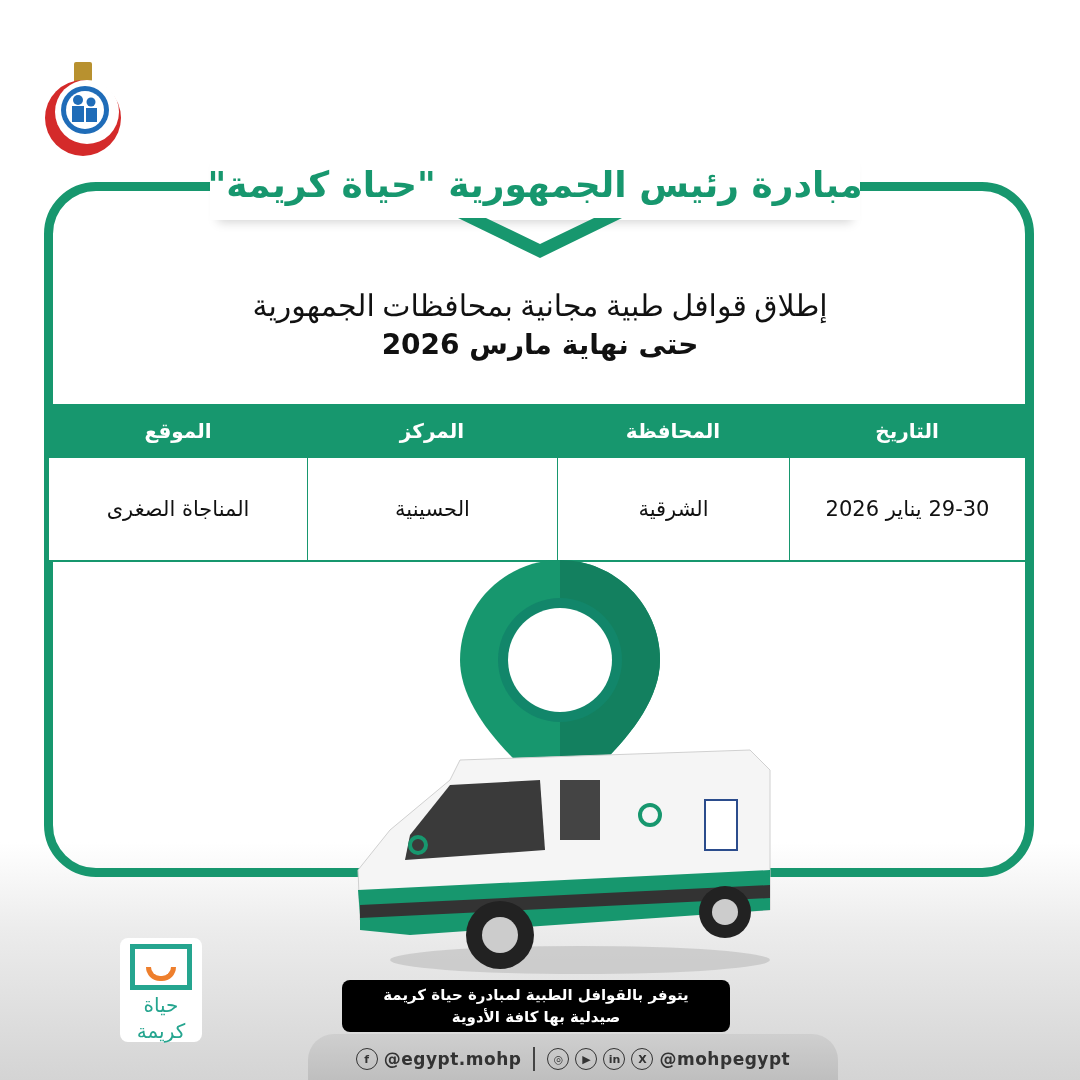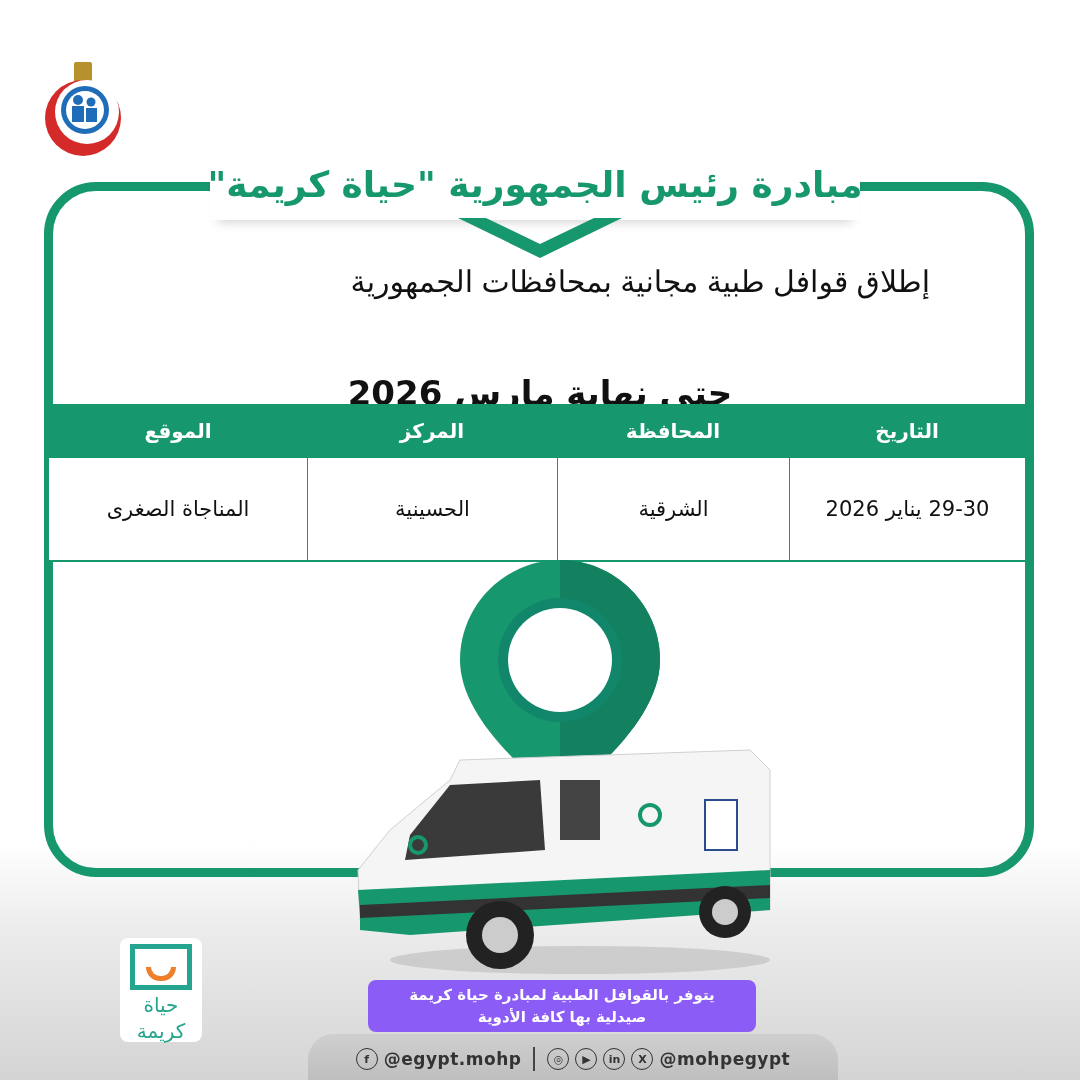--- a/index.html
+++ b/index.html
@@ -45,35 +45,34 @@
     white-space: nowrap;
   }
   .chevron {
     position: absolute;
     left: 458px; top: 218px;
     width: 164px; height: 40px;
   }
 
   .subtitle-1 {
     position: absolute;
-    left: 150px; right: 150px; top: 264px;
-    text-align: right;
+    left: 150px; right: 150px; top: 288px;
+    text-align: center;
     font-size: 30px;
     color: #111;
-    font-family: Liberation Sans, sans-serif;
+    font-family: Liberation Serif, serif;
   }
   .subtitle-2 {
     position: absolute;
     left: 150px; right: 150px; top: 328px;
     text-align: center;
-    font-size: 34px;
+    font-size: 28px;
     font-weight: bold;
     color: #111;
     font-family: "DejaVu Sans", sans-serif;
-    margin-top: 45px;
   }
 
   
   .table {
     position: absolute;
     left: 49px; top: 404px;
     width: 976px;
     direction: rtl;
   }
   .thead {
@@ -152,30 +151,29 @@
     text-align: center;
     margin-top: 4px;
     font-family: "DejaVu Sans", sans-serif;
   }
 
   
   .note {
     position: absolute;
     left: 342px; top: 980px;
     width: 388px; height: 52px;
-    background: #8b5cf6;
+    background: #000000;
     border-radius: 8px;
     color: #fff;
     text-align: center;
     font-size: 15px;
     line-height: 22px;
     font-weight: bold;
     padding-top: 4px;
     font-family: "DejaVu Sans", sans-serif;
-    margin-left: 26px;
   }
 
   
   .social {
     position: absolute;
     left: 308px; top: 1034px;
     width: 530px; height: 50px;
     background: linear-gradient(180deg, #cfcfcf 0%, #bdbdbd 100%);
     border-radius: 26px 26px 0 0;
     display: flex; align-items: center; justify-content: center;

